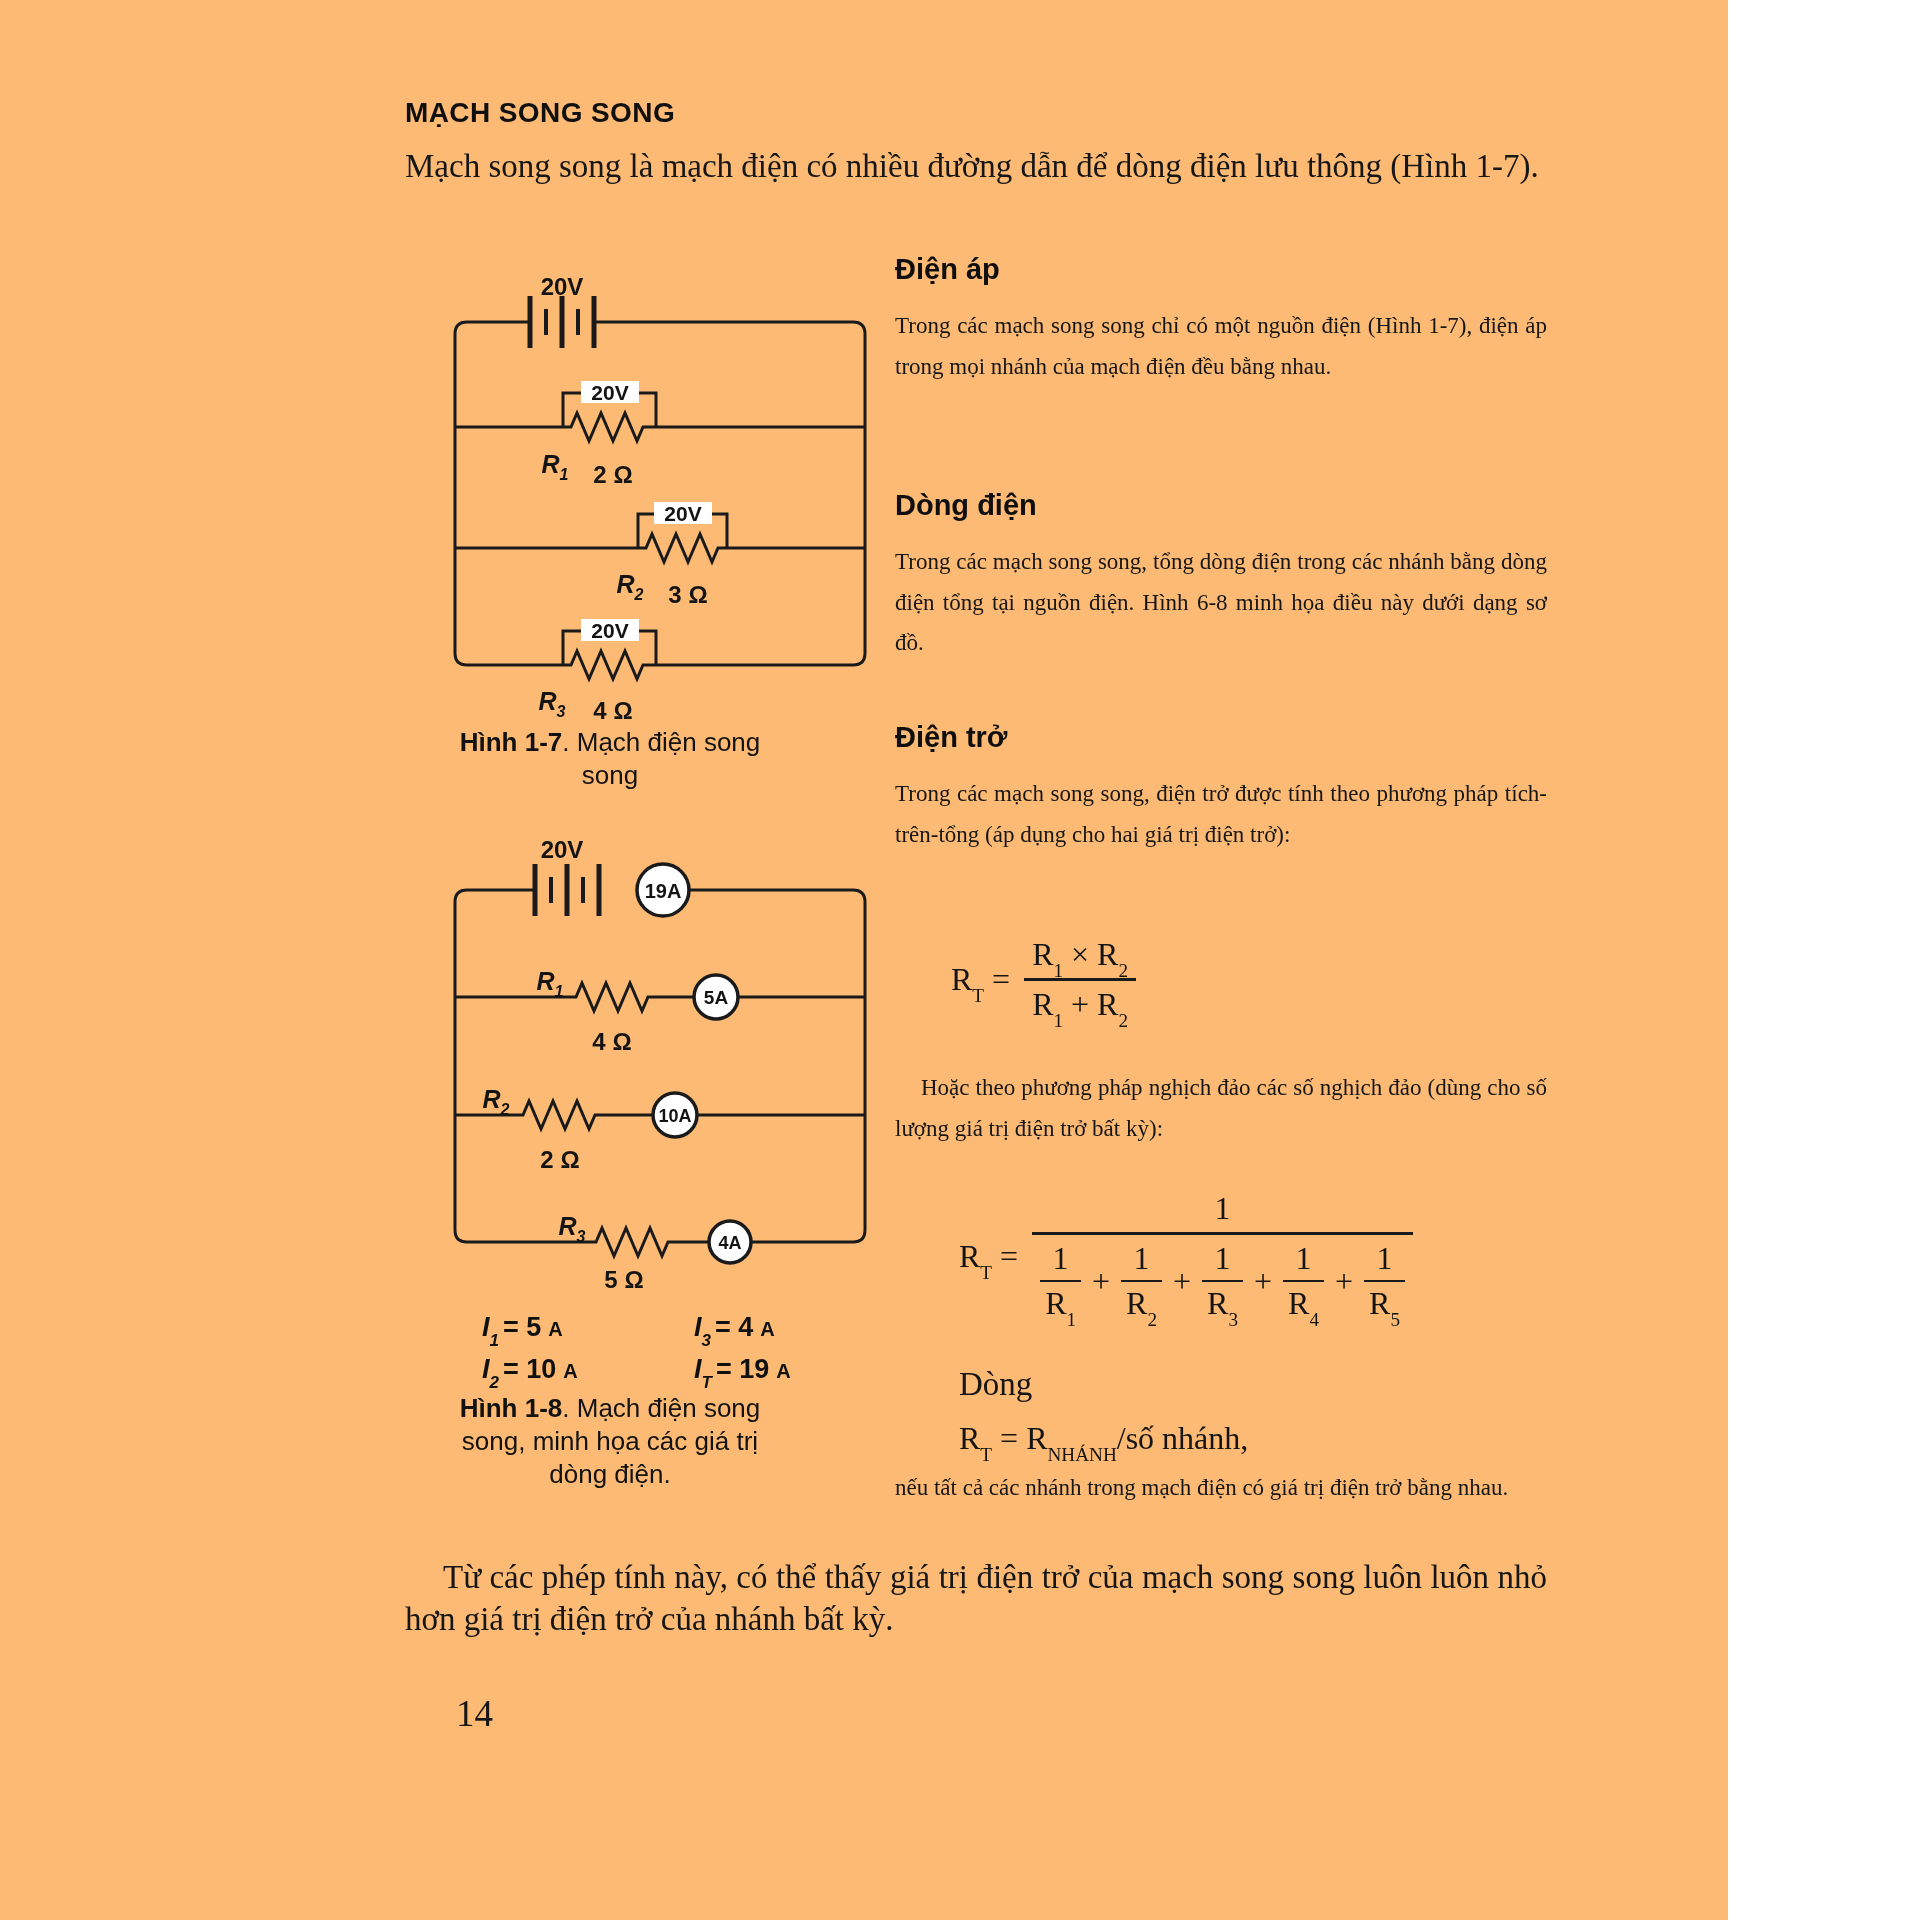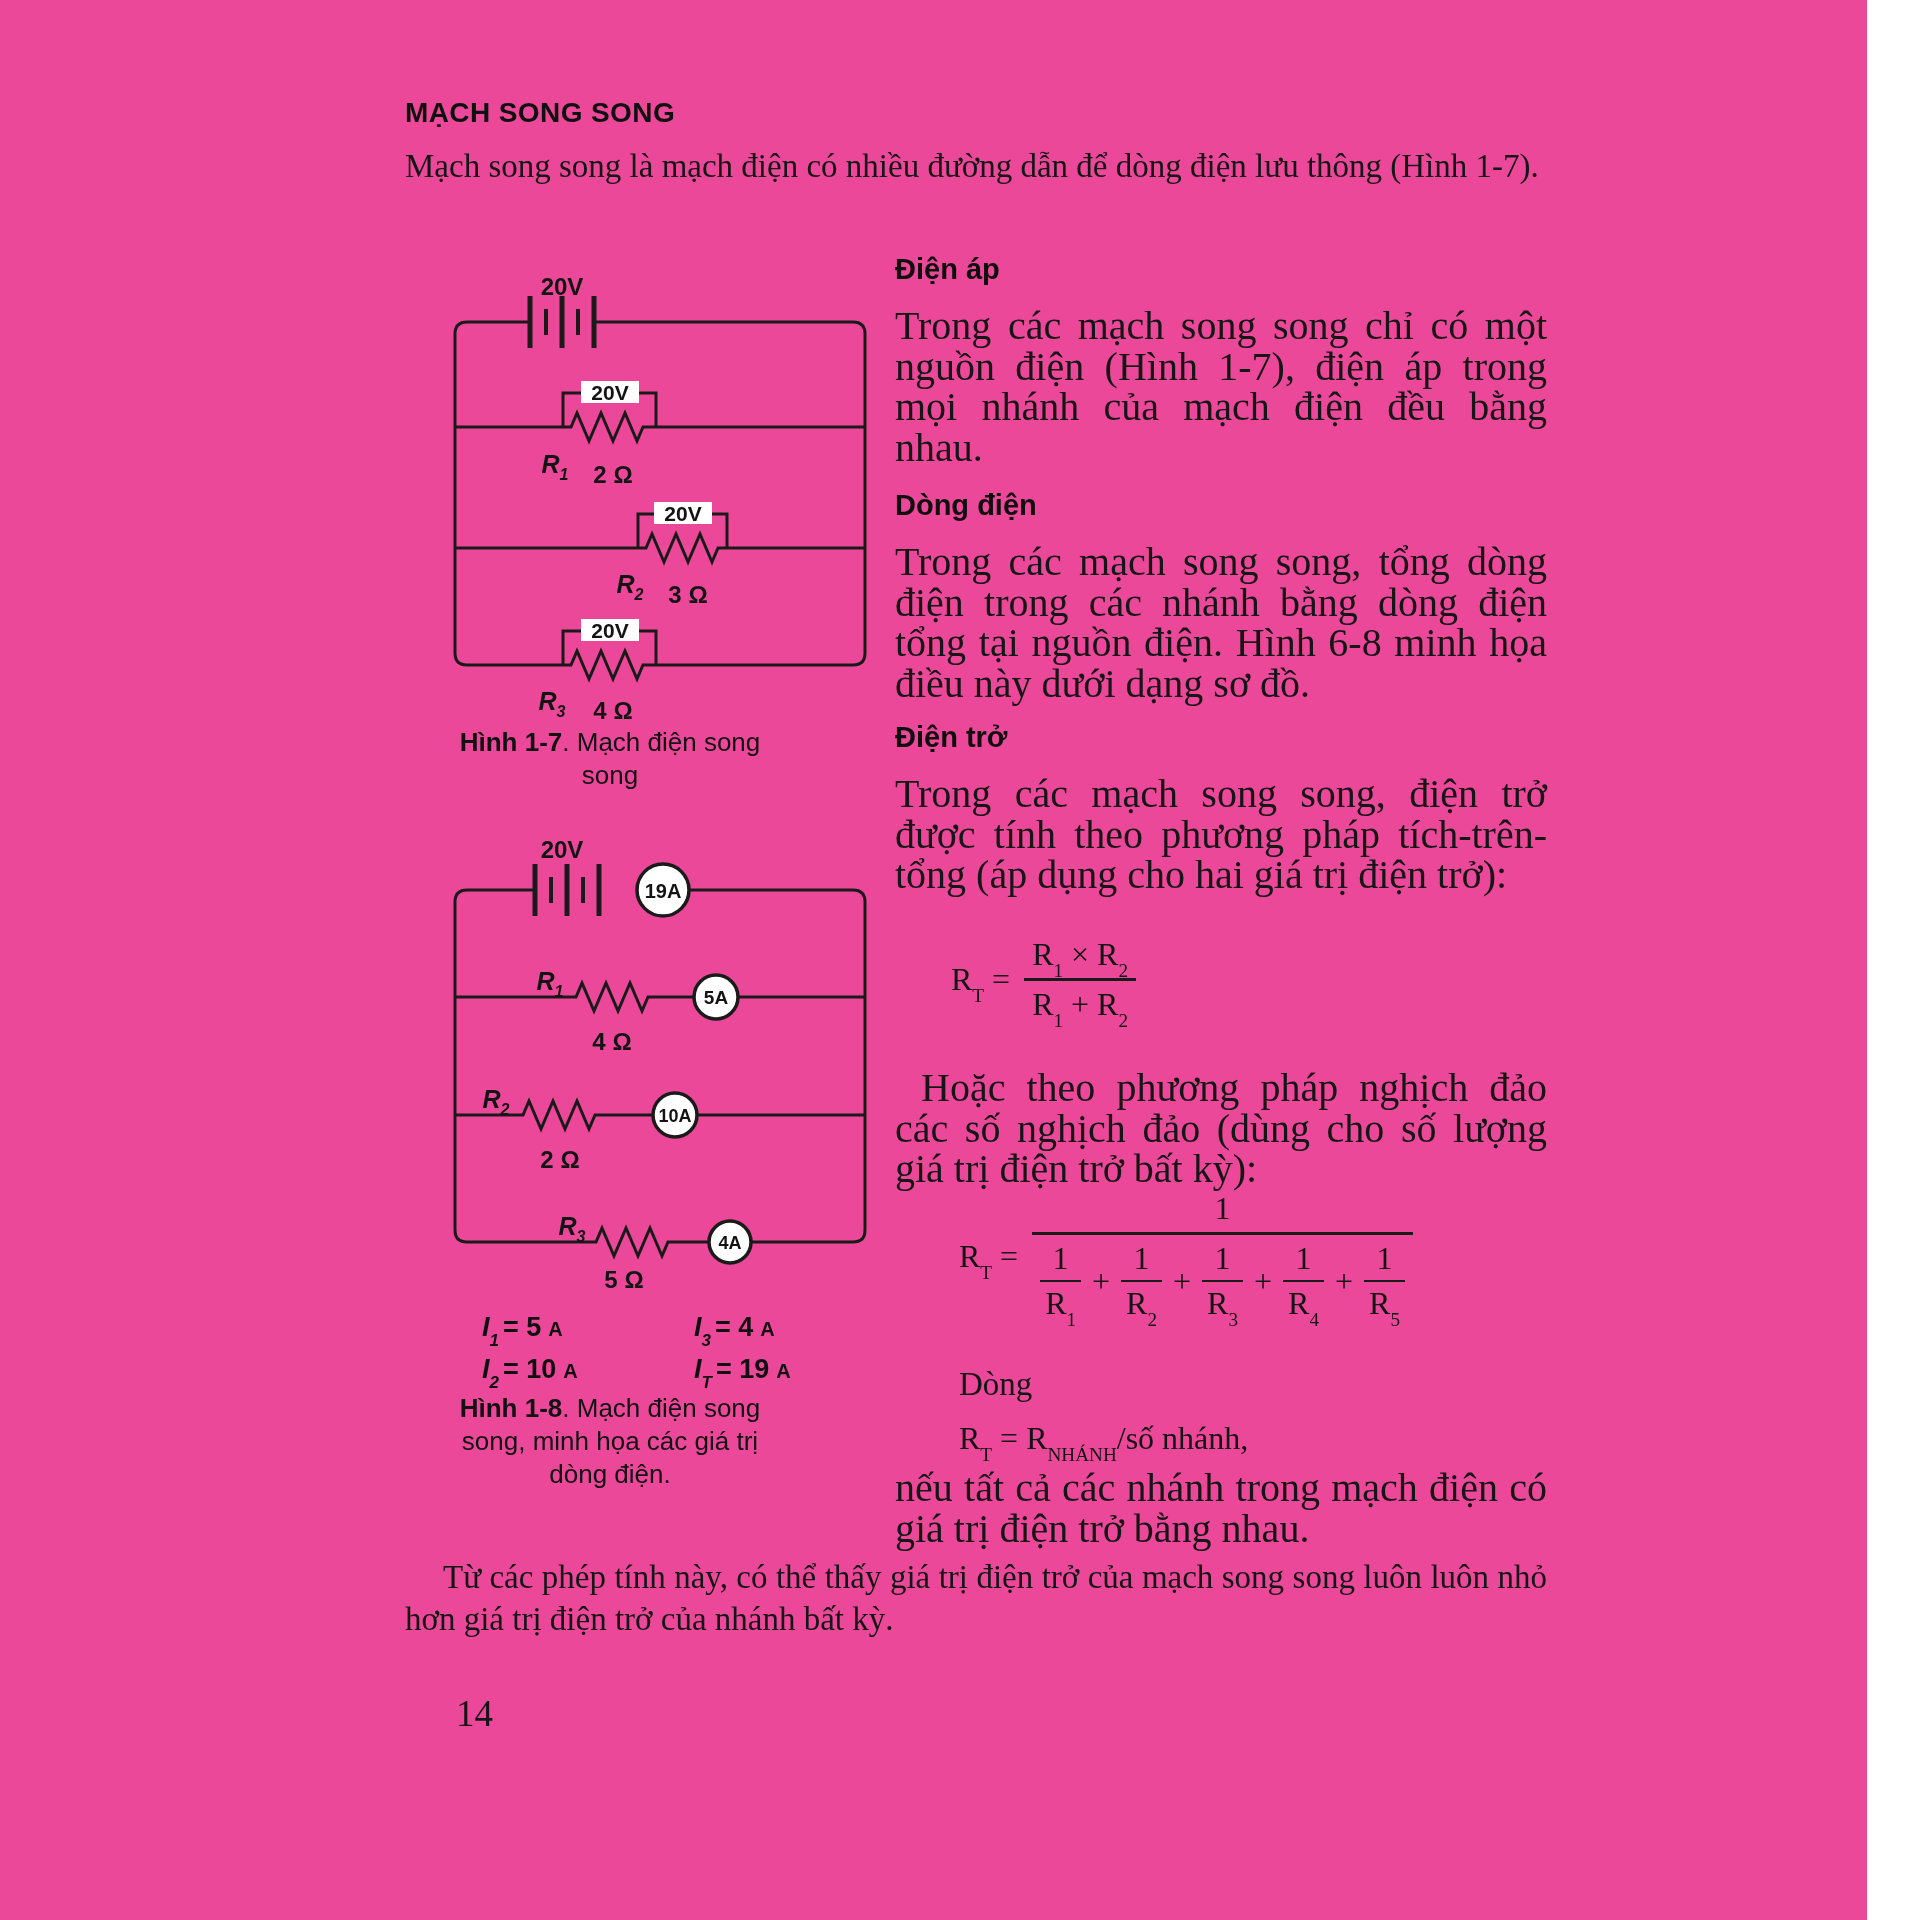--- a/index.html
+++ b/index.html
@@ -1,26 +1,26 @@
 <!DOCTYPE html>
 <html><head>
 <meta charset="utf-8">
 <style>
   * { margin:0; padding:0; box-sizing:border-box; }
   html,body { background:#ffffff; }
-  #page { position:relative; width:1867px; height:1920px; background:#ec4899; color:#161616; overflow:hidden; }
+  #page { position:relative; width:1728px; height:1920px; background:#fdba74; color:#161616; overflow:hidden; }
   .abs { position:absolute; }
   .serif { font-family:"Liberation Serif",serif; }
   #title { left:405px; top:96px; font:bold 28px/34px "Liberation Sans",sans-serif; letter-spacing:.4px; color:#101010; }
   .intro { left:405px; top:146px; width:1142px; font-size:33px; line-height:41px; text-align:justify; }
   .closing { left:405px; top:1556px; width:1142px; font-size:33px; line-height:42px; text-align:justify; text-indent:38px; }
   .pagenum { left:456px; top:1692px; font-size:37px; }
   .rc { left:895px; width:652px; }
   .h-sec { font:bold 29px/34px "Liberation Sans",sans-serif; color:#0f0f0f; }
-  .body-p { font-size:40px; line-height:40.5px; text-align:justify; }
+  .body-p { font-size:23px; line-height:40.5px; text-align:justify; }
   .indent1 { text-indent:26px; }
   sub { font-size:.6em; position:relative; top:.25em; line-height:0; }
   .formula { font-family:"Liberation Serif",serif; font-size:32px; display:flex; align-items:center; color:#141414; }
   .formula .lhs { margin-right:14px; white-space:nowrap; }
   .frac { display:inline-flex; flex-direction:column; align-items:center; text-align:center; }
   .frac .bar { align-self:stretch; height:0; border-top:3px solid #1a1a1a; margin:5px 0; }
   .frac .num, .frac .den { padding:0 8px; white-space:nowrap; }
   .frac.inner .bar { border-top-width:2px; margin:3px 0; }
   .frac.inner .num, .frac.inner .den { padding:0 5px; }
   .denrow { display:inline-flex; flex-direction:row; align-items:center; }

